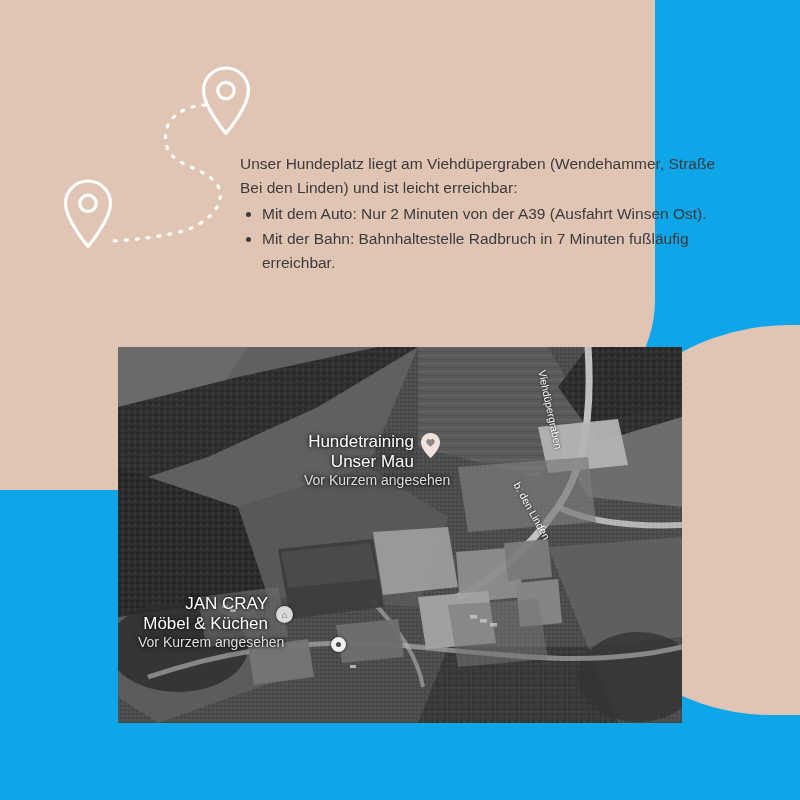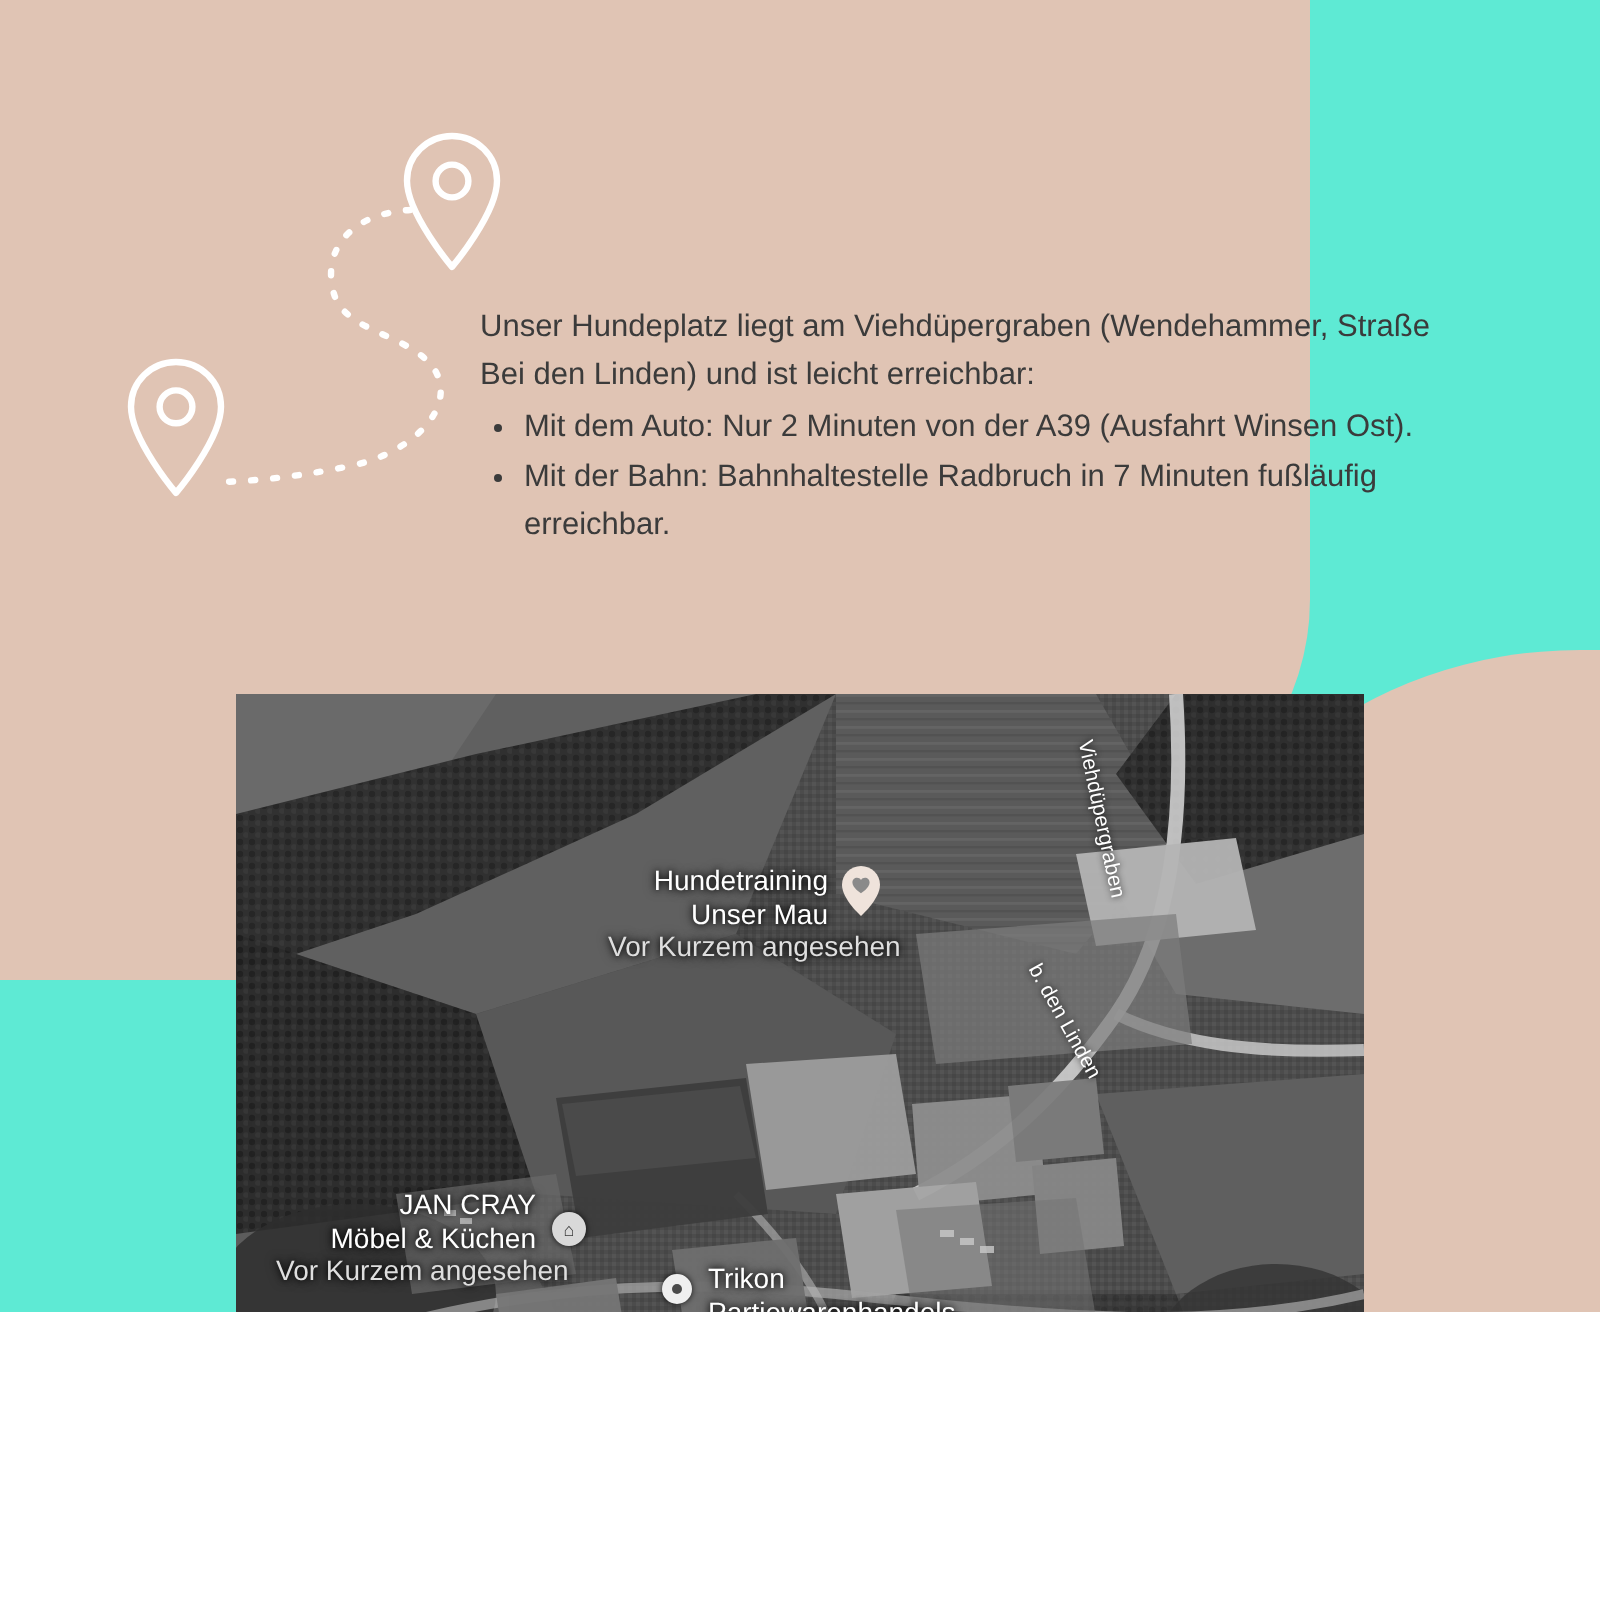--- a/index.html
+++ b/index.html
@@ -10,22 +10,22 @@
     width: 800px;
     height: 800px;
     background: #ffffff;
     font-family: "Liberation Sans", sans-serif;
     overflow: hidden;
   }
 
   .page {
     position: relative;
     width: 800px;
-    height: 656px;
-    background: #5eead4;
+    height: 800px;
+    background: #0ea5e9;
     overflow: hidden;
     text-decoration: underline;
   }
 
   
   .beige-main {
     position: absolute;
     left: 0;
     top: 0;
     width: 655px;
@@ -95,21 +95,21 @@
   
   .map-label {
     position: absolute;
     color: #ffffff;
     font-family: "Liberation Sans", sans-serif;
     text-shadow: 0 0 3px rgba(0,0,0,0.95), 0 0 6px rgba(0,0,0,0.7);
     pointer-events: auto;
     white-space: nowrap;
   }
   .lbl-title {
-    font-size: 14px;
+    font-size: 17px;
     line-height: 1.18;
   }
   .lbl-sub {
     font-size: 14px;
     color: #dedede;
     line-height: 1.2;
   }
   .lbl-right { text-align: right; }
 
   .road-label {
@@ -279,22 +279,18 @@
     </div>
 
     <div class="map-label lbl-right" style="left: 20px; top: 247px; width: 130px;">
       <div class="lbl-title">JAN CRAY</div>
       <div class="lbl-title">Möbel &amp; Küchen</div>
       <div class="lbl-sub">Vor Kurzem angesehen</div>
     </div>
     <div class="poi-circle-icon" style="left: 158px; top: 259px;">⌂</div>
 
     <div class="poi-dot" style="left: 213px; top: 290px;"></div>
-    <div class="map-label" style="left: 236px; top: 284px; width: 150px;">
-      <div class="lbl-title">Trikon</div>
-      <div class="lbl-title">Partiewarenhandels</div>
-    </div>
 
     <div class="road-label" style="left: 430px; top: 22px; transform: rotate(78deg); transform-origin: left top;">Viehdüpergraben</div>
     <div class="road-label" style="left: 404px; top: 133px; transform: rotate(61deg); transform-origin: left top;">b. den Linden</div>
   </div>
 
 </div>
 
 </body></html>

